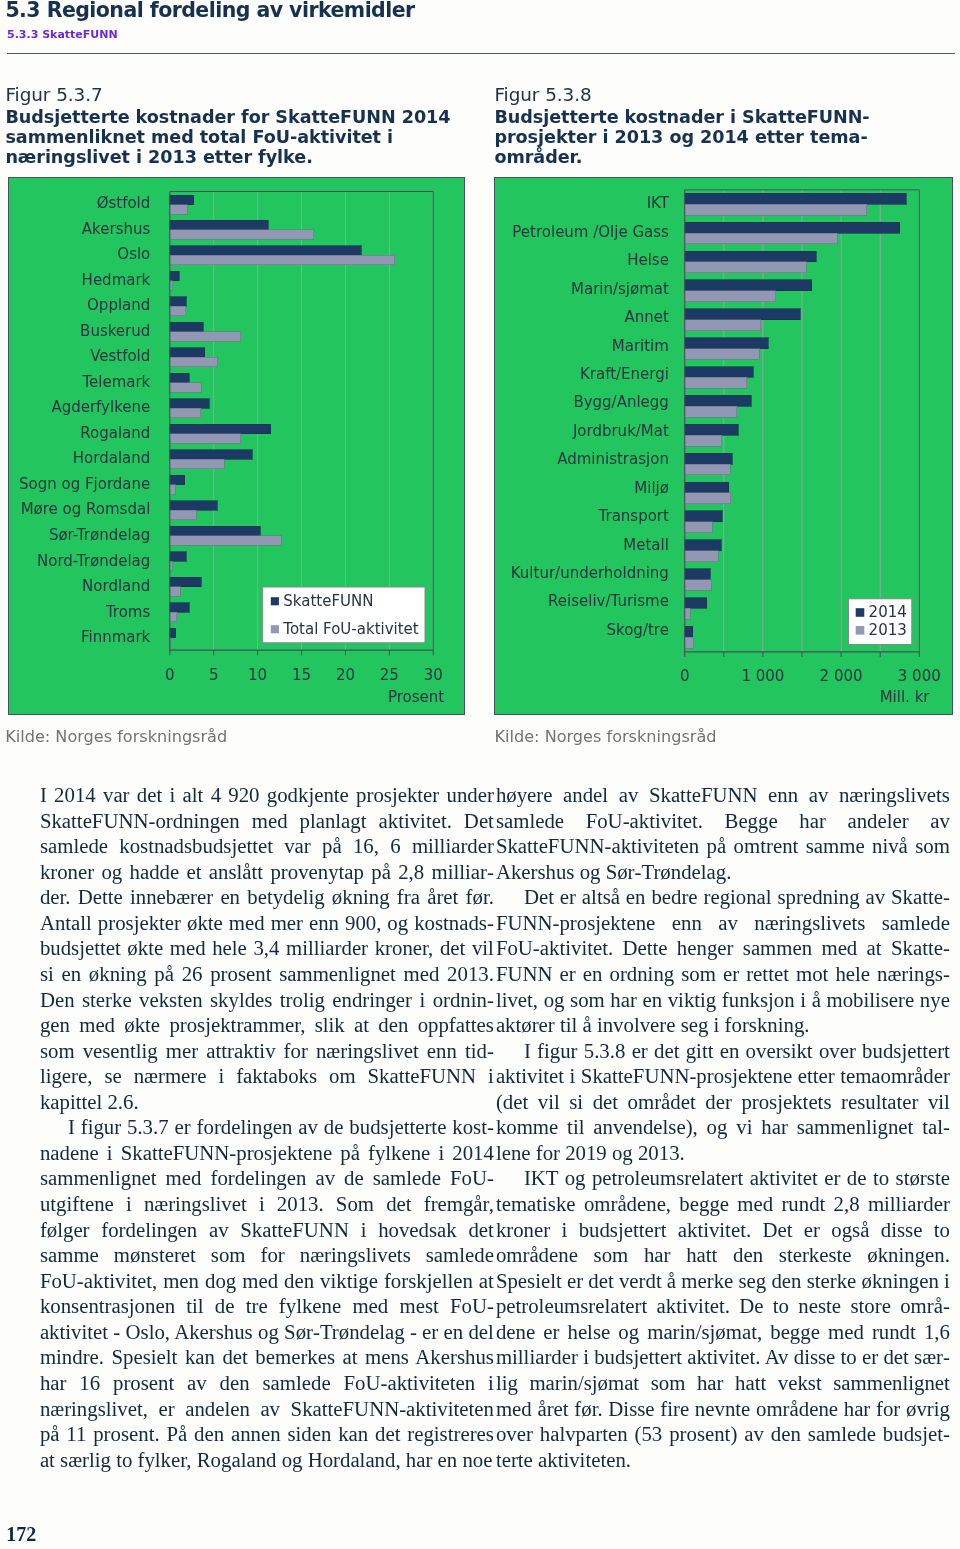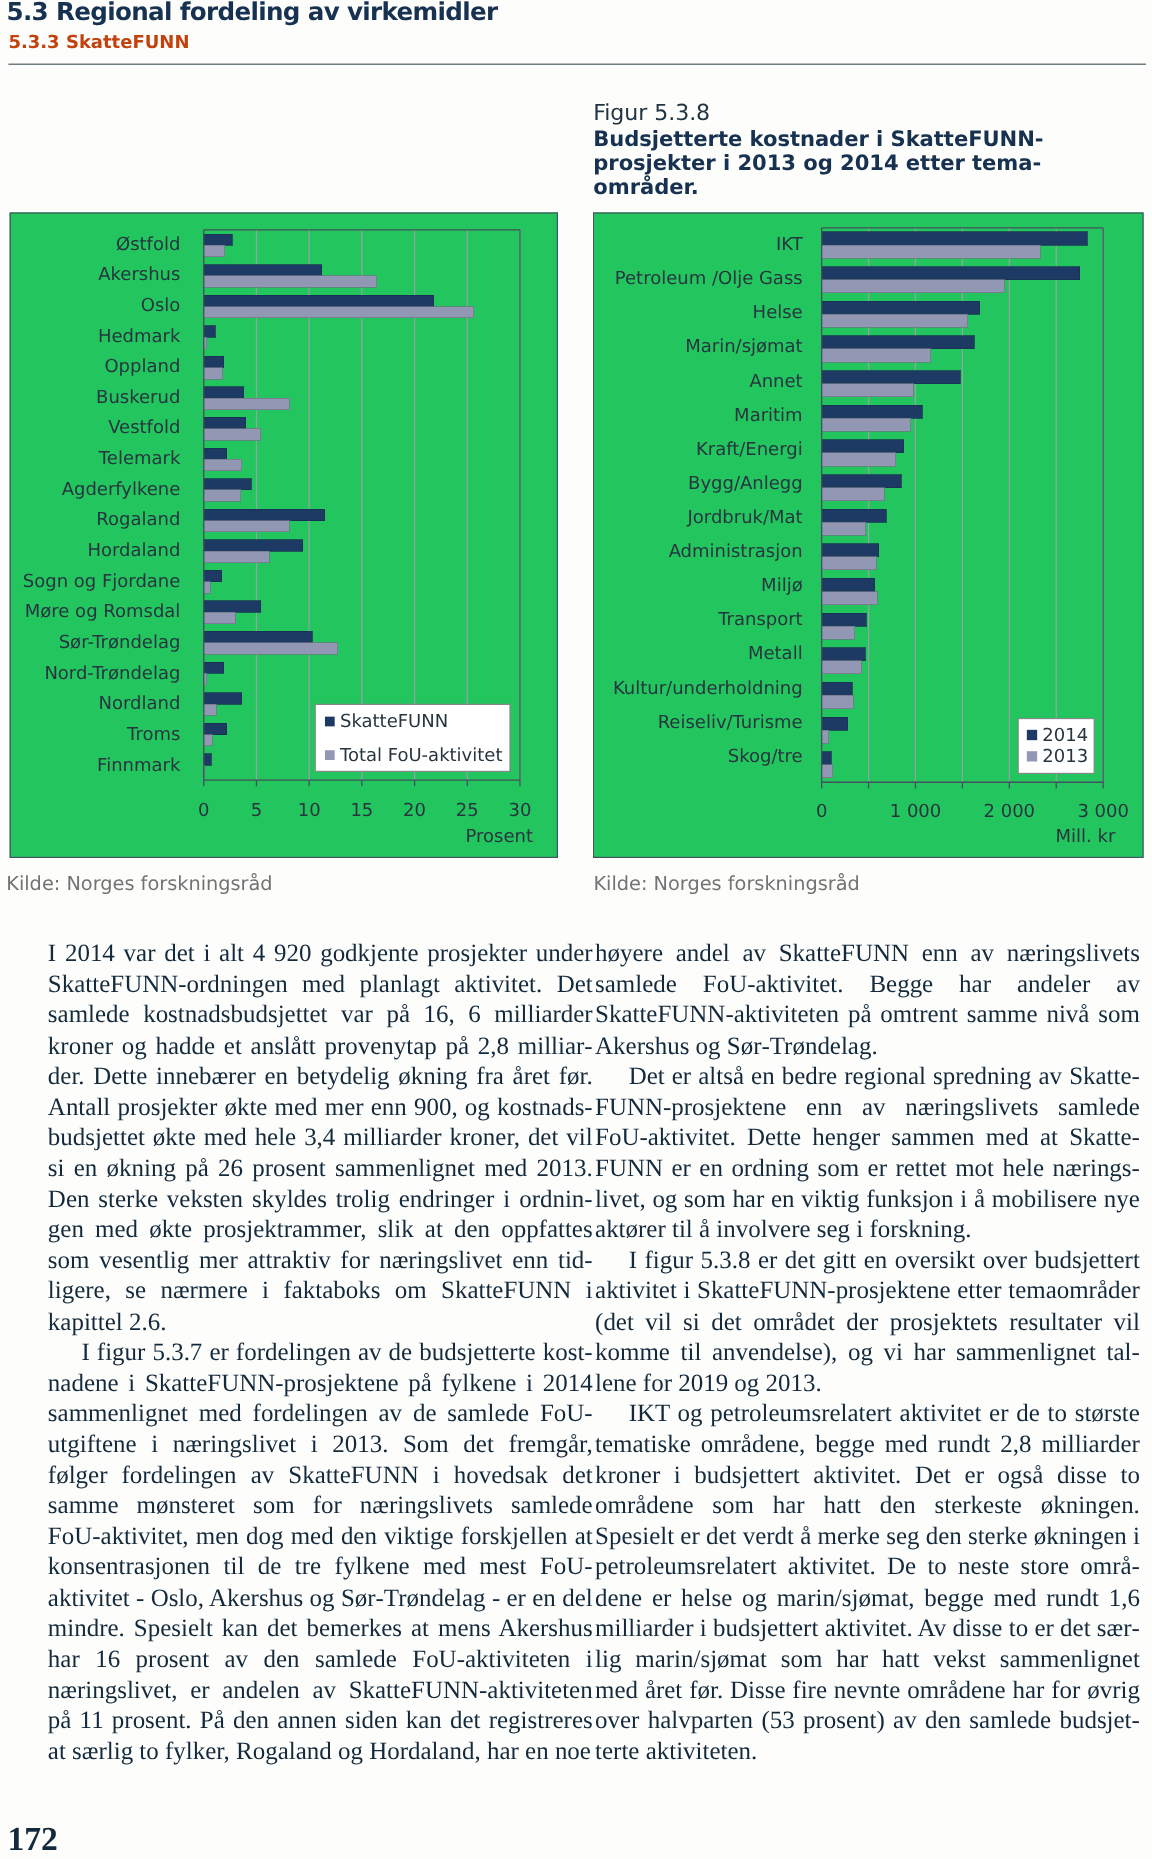--- a/index.html
+++ b/index.html
@@ -7,21 +7,21 @@
   body{width:960px;height:1549px;background:#fdfdfb;position:relative;
        font-family:"Liberation Serif",serif;color:#13293c;overflow:hidden;
        -webkit-font-smoothing:antialiased;}
   .page{position:absolute;left:0;top:0;width:776px;height:1549px;
         transform:translateZ(0);backface-visibility:hidden;}
 
   
   .h1{position:absolute;left:5.4px;top:0px;font-family:"DejaVu Sans",sans-serif;
       font-weight:bold;font-size:20.5px;letter-spacing:-0.55px;color:#173150;line-height:21px;}
   .h2{position:absolute;left:7px;top:27px;font-family:"DejaVu Sans",sans-serif;
-      font-weight:bold;font-size:15px;color:#c2410c;line-height:16px;}
+      font-weight:bold;font-size:11px;color:#6d28d9;line-height:16px;}
   .rule{position:absolute;left:7px;top:53px;width:948px;height:1px;background:#4c5c64;}
 
   
   .figblock{position:absolute;}
   .fignum{font-family:"DejaVu Sans",sans-serif;font-size:18.4px;color:#203442;
           line-height:26px;font-weight:normal;letter-spacing:-0.05px;}
   .figcap{font-family:"DejaVu Sans",sans-serif;font-size:17.6px;color:#173150;
           font-weight:bold;line-height:19.75px;letter-spacing:-0.05px;}
   .figsrc{font-family:"DejaVu Sans",sans-serif;font-size:16.1px;color:#737373;font-weight:normal;}
 
@@ -30,33 +30,37 @@
   .chart svg{display:block;}
 
   
   .col{position:absolute;font-family:"Liberation Serif",serif;font-size:20.8px;
        line-height:25.57px;color:#13293c;text-align:justify;}
   .col p{margin:0;text-indent:0;}
   .col p.ind{text-indent:28px;}
 
   
   .pagenum{position:absolute;left:6.2px;top:1521.5px;font-family:"Liberation Serif",serif;
-           font-weight:bold;font-size:28px;line-height:24px;color:#13293c;}
+           font-weight:bold;font-size:20px;line-height:24px;color:#13293c;}
   .runtitle{position:absolute;left:456.6px;top:1524.5px;font-family:"Liberation Serif",serif;
             font-size:15.7px;line-height:18px;color:#13293c;white-space:nowrap;}
 </style>
 </head>
 <body>
 
 <div class="page">
 
   <div class="h1">5.3 Regional fordeling av virkemidler</div>
   <div class="h2">5.3.3 SkatteFUNN</div>
   <div class="rule"></div>
 
+  <div class="figblock" style="left:5.4px;top:82px;width:460px;">
+    <div class="fignum">Figur 5.3.7</div>
+    <div class="figcap">Budsjetterte kostnader for SkatteFUNN 2014 sammenliknet med total FoU-aktivitet i næringslivet i 2013 etter fylke.</div>
+  </div>
   <div class="chart" id="chart0" style="left:7.5px;top:176.5px;width:457px;height:538px;">
       <svg width="455" height="536" viewBox="0 0 455 536">
         <line x1="204.71666666666667" y1="13.5" x2="204.71666666666667" y2="472.1" stroke="#9aa1a6" stroke-width="1"></line>
         <line x1="248.63333333333333" y1="13.5" x2="248.63333333333333" y2="472.1" stroke="#9aa1a6" stroke-width="1"></line>
         <line x1="292.55" y1="13.5" x2="292.55" y2="472.1" stroke="#9aa1a6" stroke-width="1"></line>
         <line x1="336.4666666666667" y1="13.5" x2="336.4666666666667" y2="472.1" stroke="#9aa1a6" stroke-width="1"></line>
         <line x1="380.3833333333333" y1="13.5" x2="380.3833333333333" y2="472.1" stroke="#9aa1a6" stroke-width="1"></line>
         <line x1="424.3" y1="13.5" x2="424.3" y2="472.1" stroke="#9aa1a6" stroke-width="1"></line>
         <line x1="160.8" y1="13.5" x2="424.3" y2="13.5" stroke="#44525d" stroke-width="1"></line>
         <line x1="424.3" y1="13.5" x2="424.3" y2="472.1" stroke="#44525d" stroke-width="1"></line>

